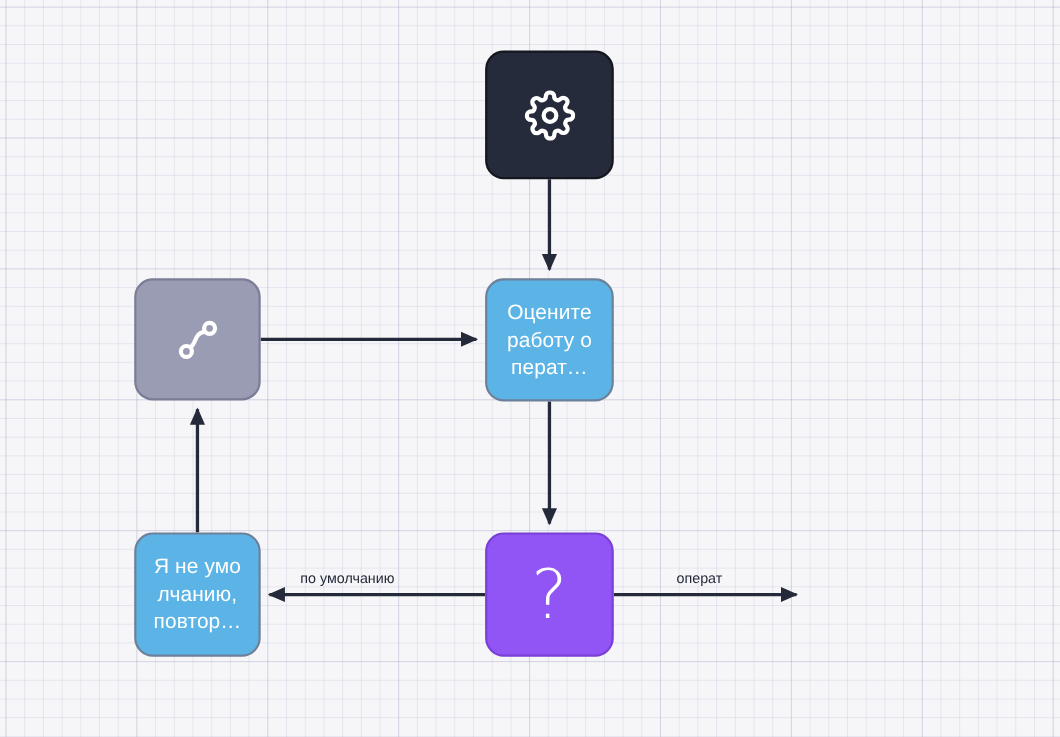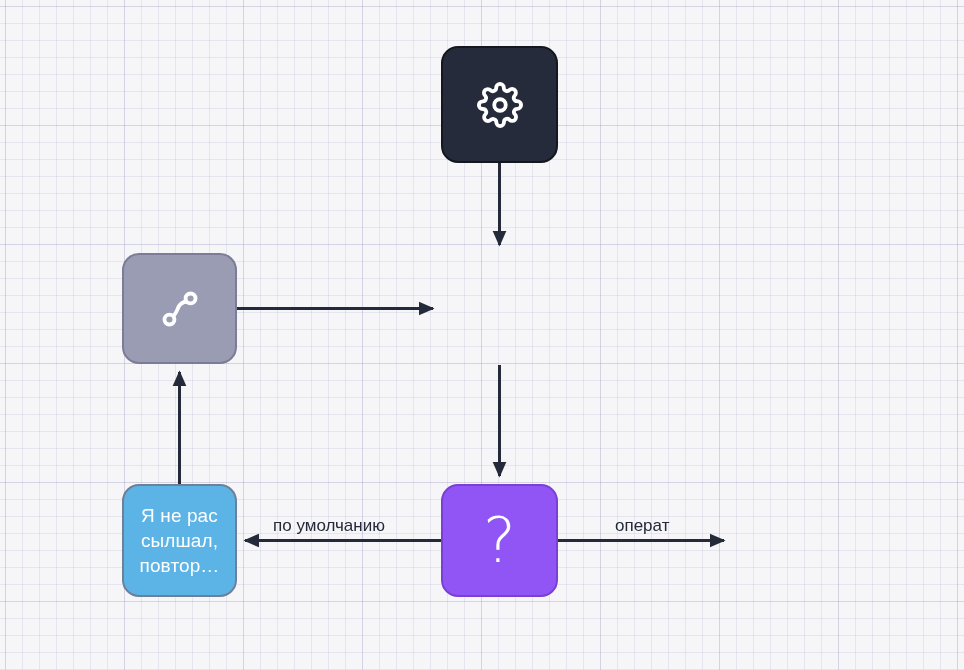--- a/index.html
+++ b/index.html
@@ -86,21 +86,21 @@
     font-weight: 300;
     font-family: "DejaVu Sans", sans-serif;
   }
 
   .icon-svg { display: block; }
 
   
   .edge-label {
     position: absolute;
     color: #242a39;
-    font-size: 17px;
+    font-size: 13px;
     line-height: 20px;
     white-space: nowrap;
     background: transparent;
   }
 </style>
 </head>
 <body>
 
 <div id="canvas">
 
@@ -152,23 +152,26 @@
   <div class="node node--gray" style="left:122px; top:253px; width:115px; height:111px;">
     <span>
       <svg class="icon-svg" width="46" height="46" viewBox="0 0 24 24" fill="none" stroke="#ffffff" stroke-width="2" stroke-linecap="round" stroke-linejoin="round" xmlns="http://www.w3.org/2000/svg">
         <circle cx="6.5" cy="17.5" r="2.6"></circle>
         <circle cx="17.5" cy="6.5" r="2.6"></circle>
         <path d="M8.6 15.6 C 10.4 13.8 10.6 12 11.4 10.6 C 12.4 8.9 13.8 8.2 15.4 8.2"></path>
       </svg>
     </span>
   </div>
 
+  <div class="node node--blue" style="left:441px; top:253px; width:117px; height:112px;">
+    <span class="label">Оцените работу операт…</span>
+  </div>
 
   <div class="node node--purple" style="left:441px; top:484px; width:117px; height:113px;">
     <span class="qmark">?</span>
   </div>
 
   <div class="node node--blue" style="left:122px; top:484px; width:115px; height:113px;">
-    <span class="label">Я не рассылшал, повтор…</span>
+    <span class="label">Я не умолчанию, повтор…</span>
   </div>
 
 
 </div>
 
 </body></html>

